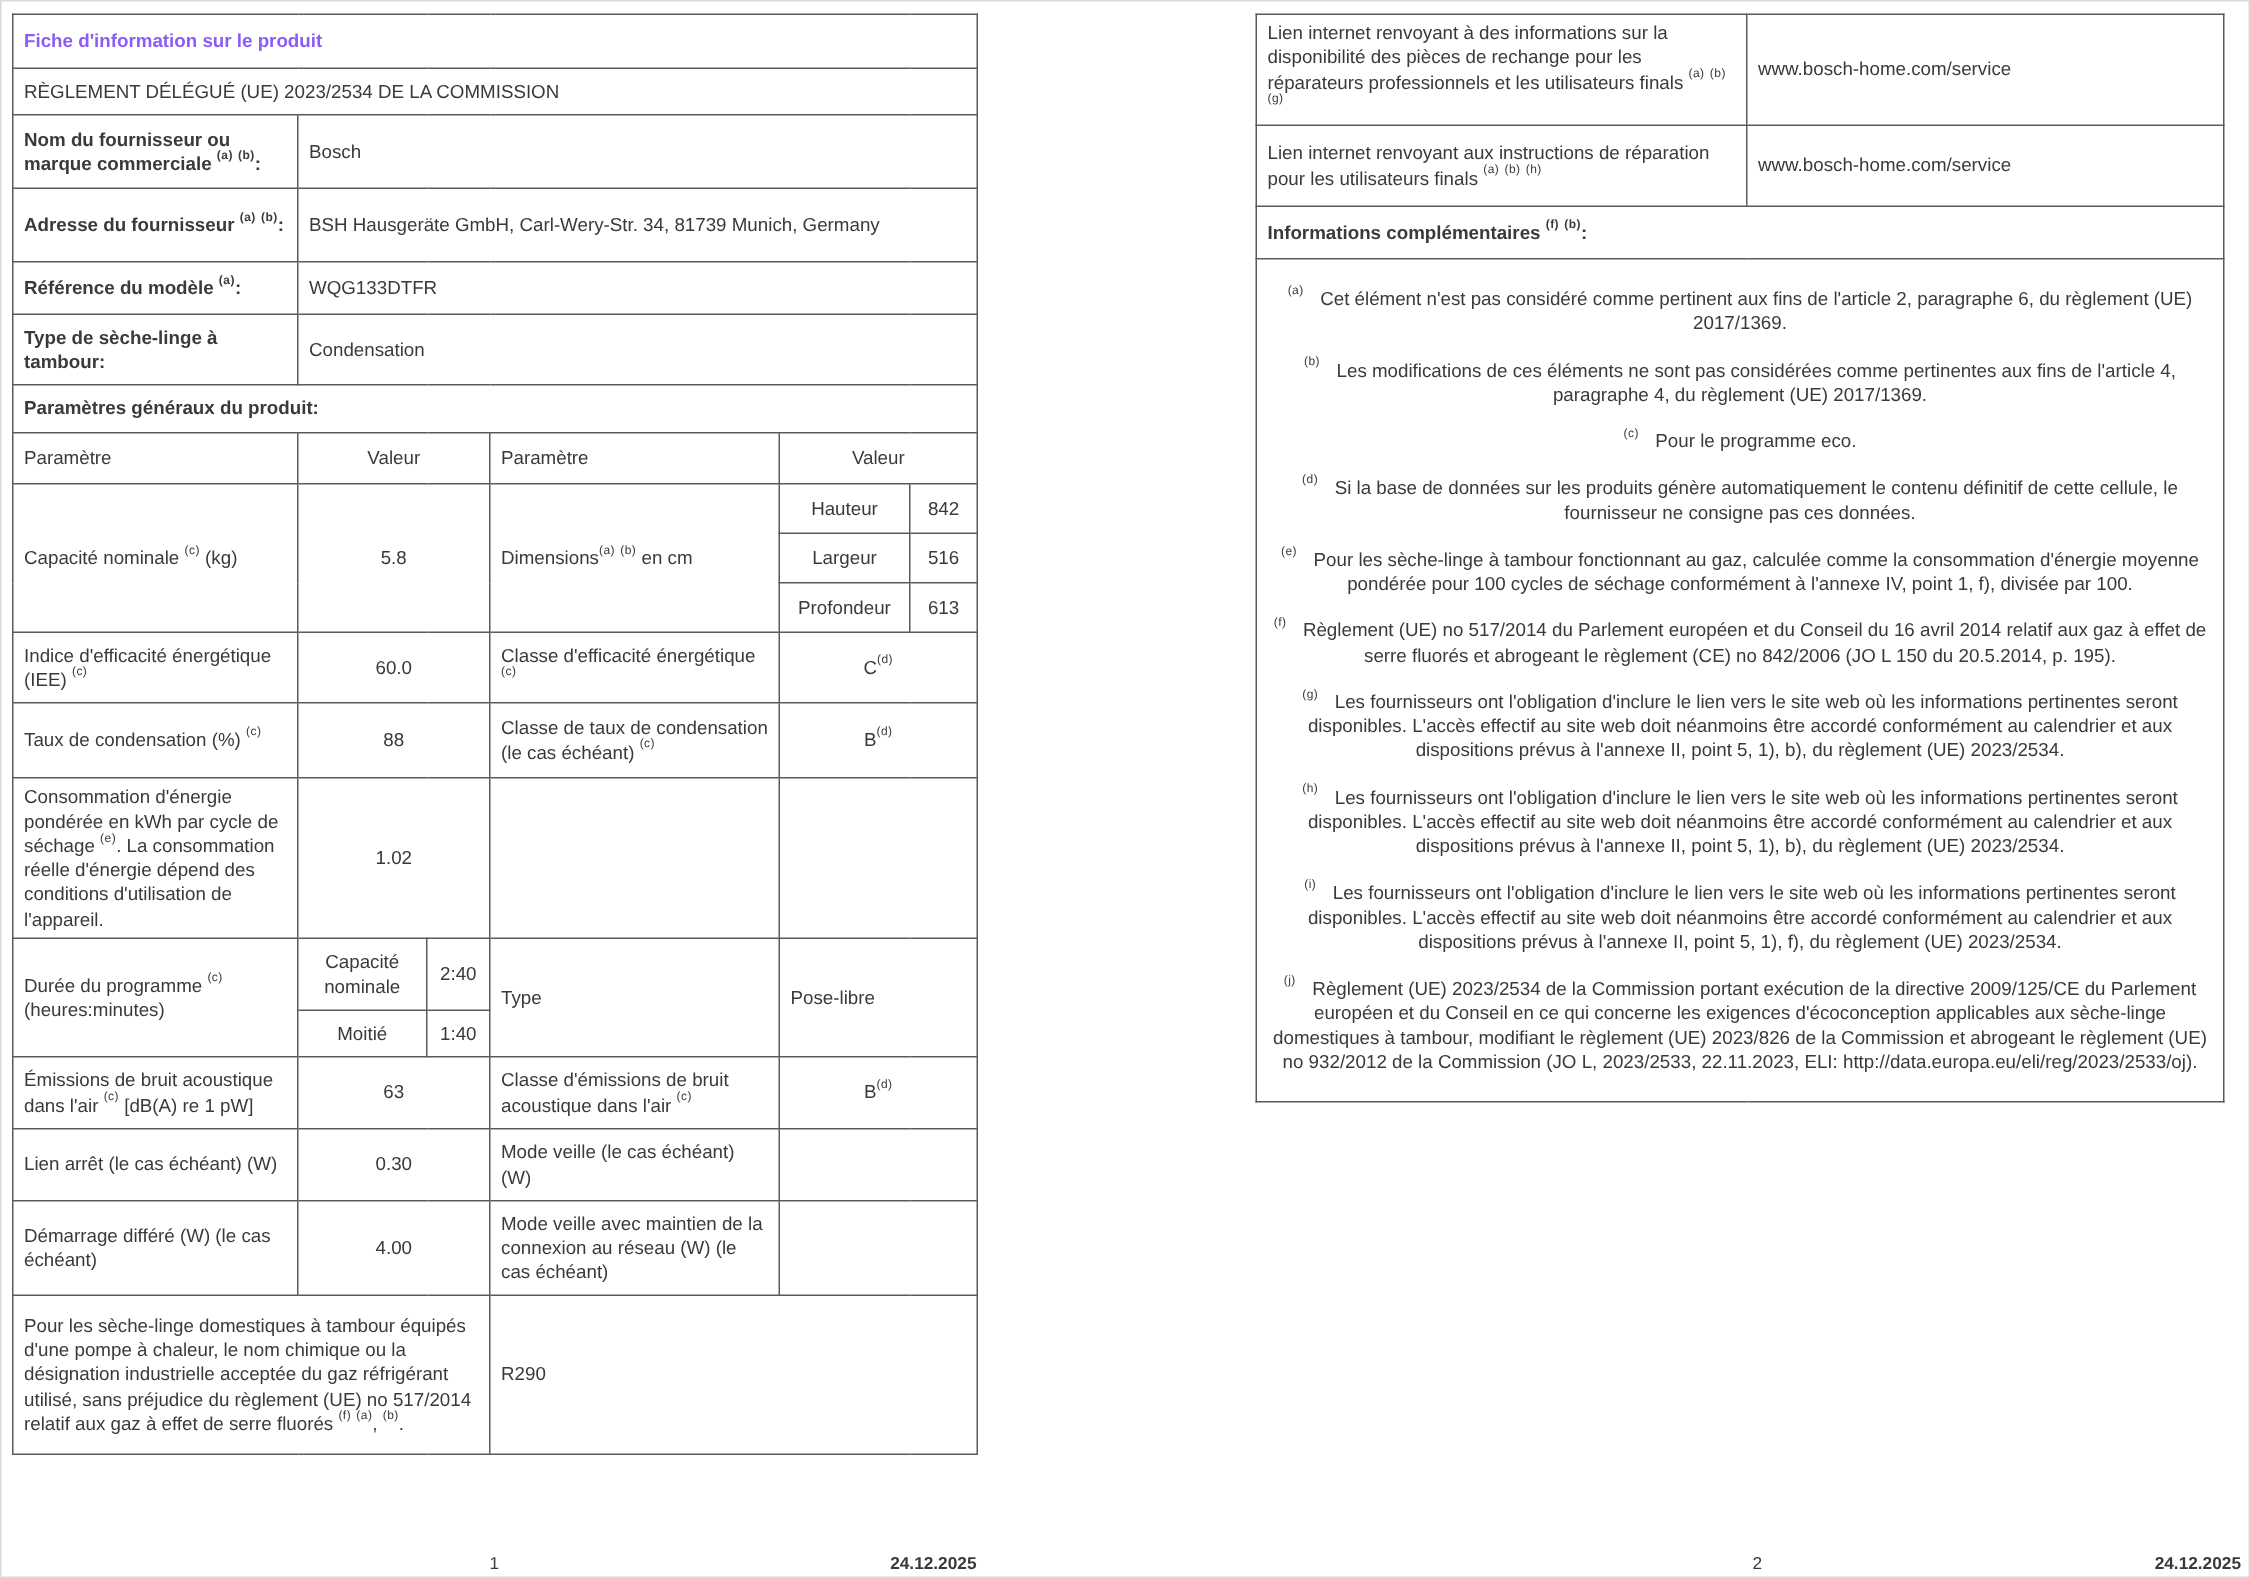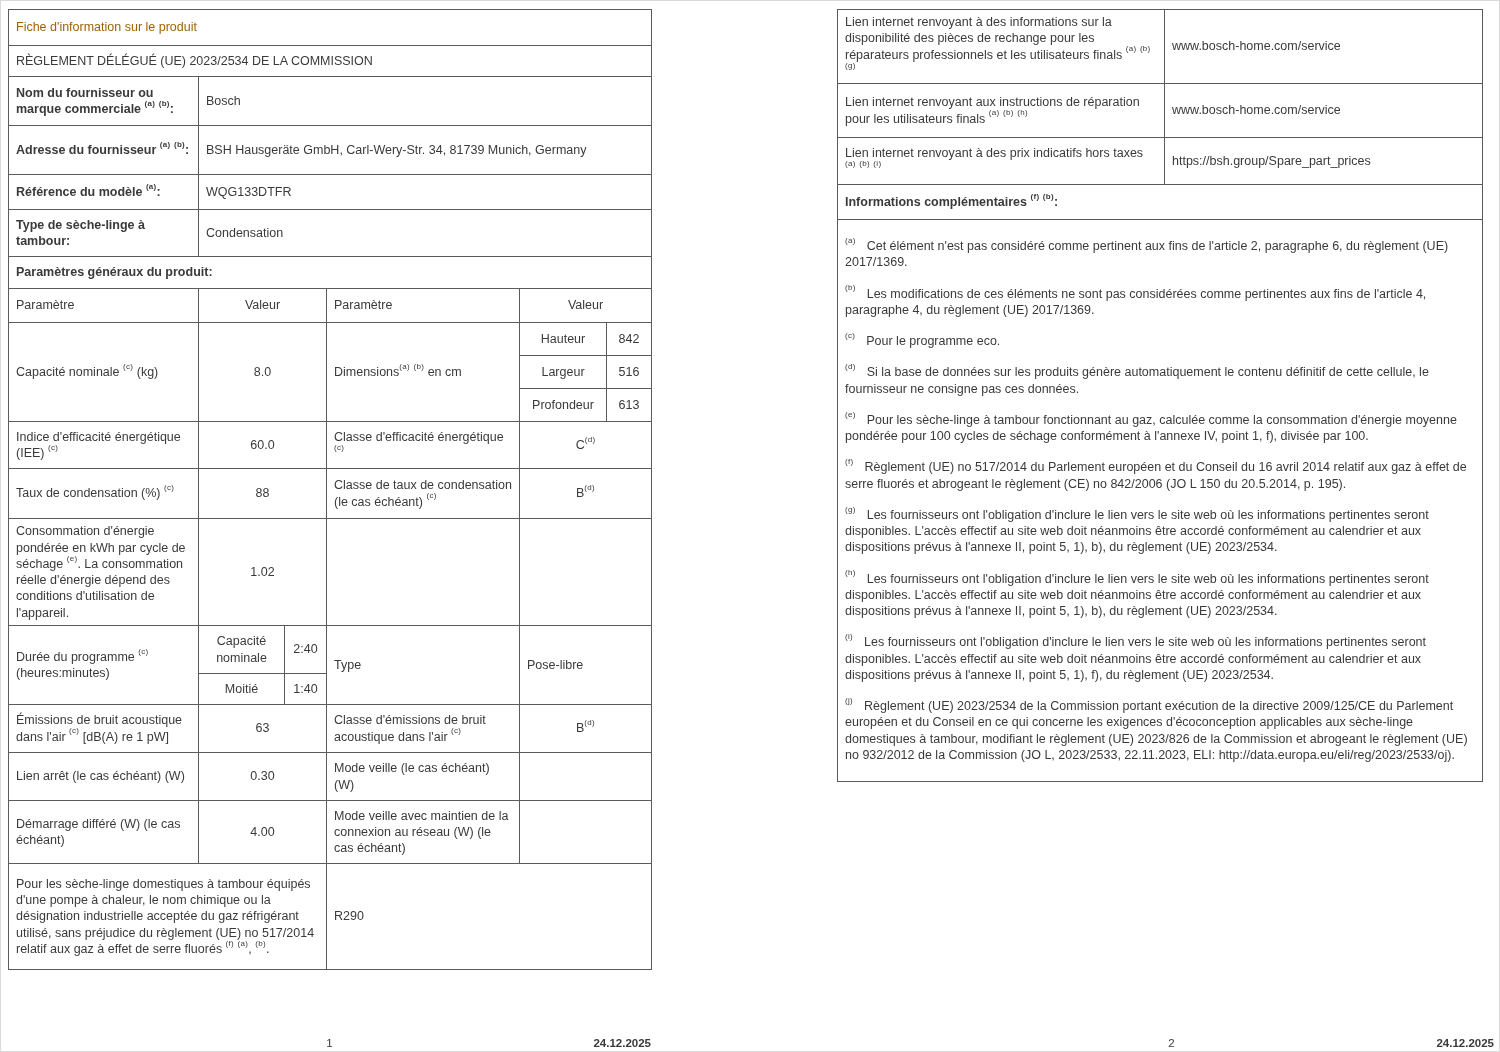--- a/index.html
+++ b/index.html
@@ -15,29 +15,29 @@
   table.tbl td {
     border:1px solid #5a5a5a;
     padding:4px 7px;
     vertical-align:middle;
     font-size:12.5px; line-height:1.3;
     word-wrap:break-word;
   }
   .left-tbl  { left:7px;   top:8px; width:643px; }
   .right-tbl { left:836px; top:8px; width:645px; }
 
-  td.title-cell { font-size:18px; font-weight:normal; color:#a16207; padding:8px 9px; }
+  td.title-cell { font-size:18px; font-weight:bold; color:#8b5cf6; padding:8px 9px; }
   td.sub-cell   { padding:7px 9px; }
   .b   { font-weight:bold; }
   .val { text-align:center; }
 
   sup { font-size:8px; line-height:0; position:relative; top:-2px; letter-spacing:0.3px; }
 
   td.fn-cell { vertical-align:top; padding:8px 10px 10px 10px; }
-  p.fn { margin:0 0 15px 0; }
+  p.fn { margin:0 0 15px 0;text-align:center; }
   p.fn:last-child { margin-bottom:0; }
   p.fn sup { margin-right:11px; }
 
   .footer { position:absolute; top:1035px; height:16px; font-size:11.5px; color:#3a3a3a; }
   .footer .pnum  { position:absolute; left:50%; transform:translateX(-50%); }
   .footer .pdate { position:absolute; right:0;font-weight:bold; }
 </style>
 </head>
 <body>
 
@@ -79,21 +79,21 @@
       <td colspan="6" class="b">Paramètres généraux du produit:</td>
     </tr>
     <tr style="height:34px">
       <td>Paramètre</td>
       <td colspan="2" class="val">Valeur</td>
       <td>Paramètre</td>
       <td colspan="2" class="val">Valeur</td>
     </tr>
     <tr style="height:33px">
       <td rowspan="3">Capacité nominale <sup>(c)</sup> (kg)</td>
-      <td rowspan="3" colspan="2" class="val">8.0</td>
+      <td rowspan="3" colspan="2" class="val">5.8</td>
       <td rowspan="3">Dimensions<sup>(a)</sup> <sup>(b)</sup> en cm</td>
       <td class="val">Hauteur</td>
       <td class="val">842</td>
     </tr>
     <tr style="height:33px">
       <td class="val">Largeur</td>
       <td class="val">516</td>
     </tr>
     <tr style="height:33px">
       <td class="val">Profondeur</td>
@@ -164,24 +164,20 @@
         <col style="width:318px">
       </colgroup>
     <tbody>
         <tr style="height:54px">
       <td>Lien internet renvoyant à des informations sur la disponibilité des pièces de rechange pour les réparateurs professionnels et les utilisateurs finals <sup>(a)</sup> <sup>(b)</sup> <sup>(g)</sup></td>
       <td>www.bosch-home.com/service</td>
     </tr>
     <tr style="height:54px">
       <td>Lien internet renvoyant aux instructions de réparation pour les utilisateurs finals <sup>(a)</sup> <sup>(b)</sup> <sup>(h)</sup></td>
       <td>www.bosch-home.com/service</td>
-    </tr>
-    <tr style="height:47px">
-      <td>Lien internet renvoyant à des prix indicatifs hors taxes <sup>(a)</sup> <sup>(b)</sup> <sup>(i)</sup></td>
-      <td>https://bsh.group/Spare_part_prices</td>
     </tr>
     <tr style="height:35px">
       <td colspan="2" class="b">Informations complémentaires <sup>(f)</sup> <sup>(b)</sup>:</td>
     </tr>
     <tr style="height:562px">
       <td colspan="2" class="fn-cell">
         <p class="fn"><sup>(a)</sup><span>Cet élément n'est pas considéré comme pertinent aux fins de l'article 2, paragraphe 6, du règlement (UE) 2017/1369.</span></p>
         <p class="fn"><sup>(b)</sup><span>Les modifications de ces éléments ne sont pas considérées comme pertinentes aux fins de l'article 4, paragraphe 4, du règlement (UE) 2017/1369.</span></p>
         <p class="fn"><sup>(c)</sup><span>Pour le programme eco.</span></p>
         <p class="fn"><sup>(d)</sup><span>Si la base de données sur les produits génère automatiquement le contenu définitif de cette cellule, le fournisseur ne consigne pas ces données.</span></p>

